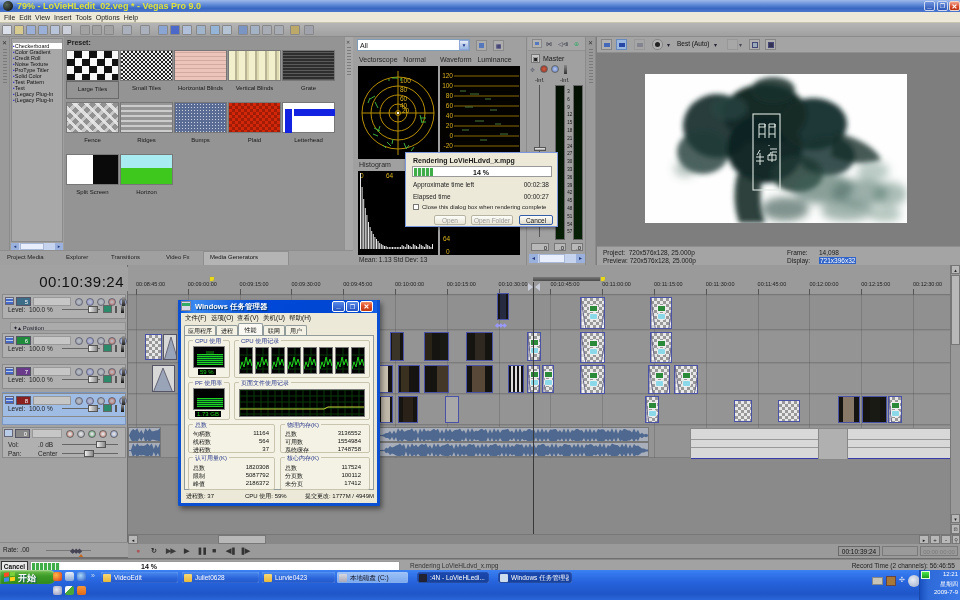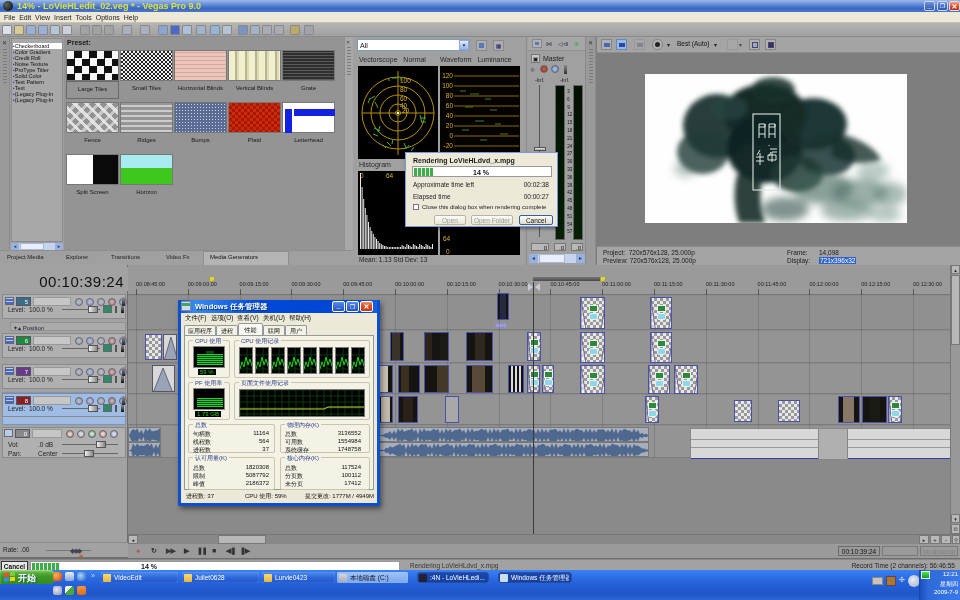--- a/index.html
+++ b/index.html
@@ -2,21 +2,21 @@
 <html><head><meta charset="utf-8">
 <style>
 *{margin:0;padding:0;box-sizing:border-box}
 html,body{width:960px;height:600px;overflow:hidden}
 body{font-family:"Liberation Sans",sans-serif;position:relative;background:#a5a5a5}
 .ab{position:absolute}.f6{font-size:6px}.f7{font-size:7px}
 </style></head>
 <body>
 <div class="ab" style="left:0;top:0;width:960px;height:12px;background:linear-gradient(#9db9eb,#5f8ad6 40%,#3a67c2 70%,#4a77cd)">
 <div class="ab" style="left:3px;top:1px;width:10px;height:10px;border-radius:50%;background:radial-gradient(circle at 35% 35%,#5a6a5a,#000)"></div>
-<div class="ab" style="left:17px;top:1px;font-size:9px;font-weight:bold;color:#dde23a;white-space:nowrap">14% - LoVieHLedit_02.veg * - Vegas Pro 9.0</div>
+<div class="ab" style="left:17px;top:1px;font-size:9px;font-weight:bold;color:#dde23a;white-space:nowrap">79% - LoVieHLedit_02.veg * - Vegas Pro 9.0</div>
 <div class="ab" style="left:924px;top:1px;width:11px;height:10px;background:linear-gradient(#6f94e0,#2e56b5);border:1px solid #cdd9f0;border-radius:2px;color:#fff;font-size:8px;font-weight:bold;text-align:center;line-height:7px">_</div>
 <div class="ab" style="left:937px;top:1px;width:11px;height:10px;background:linear-gradient(#6f94e0,#2e56b5);border:1px solid #cdd9f0;border-radius:2px;color:#fff;font-size:6px;text-align:center;line-height:8px">❐</div>
 <div class="ab" style="left:949px;top:1px;width:11px;height:10px;background:linear-gradient(#f1a28c,#d6492a 60%,#b83010);border:1px solid #f0d8d0;border-radius:2px;color:#fff;font-size:7px;font-weight:bold;text-align:center;line-height:9px">✕</div>
 </div>
 <div class="ab" style="left:0;top:12px;width:960px;height:11px;background:#ece9d8;border-bottom:1px solid #c8c4ae">
 <div class="ab f7" style="left:4px;top:2px;color:#222;white-space:nowrap">File&nbsp;&nbsp;Edit&nbsp;&nbsp;View&nbsp;&nbsp;Insert&nbsp;&nbsp;Tools&nbsp;&nbsp;Options&nbsp;&nbsp;Help</div>
 </div>
 <div class="ab" style="left:0;top:23px;width:960px;height:14px;background:linear-gradient(#b5b5b5,#a0a0a0);border-bottom:1px solid #8a8a8a">
 <div class="ab" style="left:2px;top:2px;width:10px;height:10px;background:#dce0ea;border:1px solid #888;border-radius:1px"></div>
 <div class="ab" style="left:14px;top:2px;width:10px;height:10px;background:#d8cb90;border:1px solid #888;border-radius:1px"></div>

